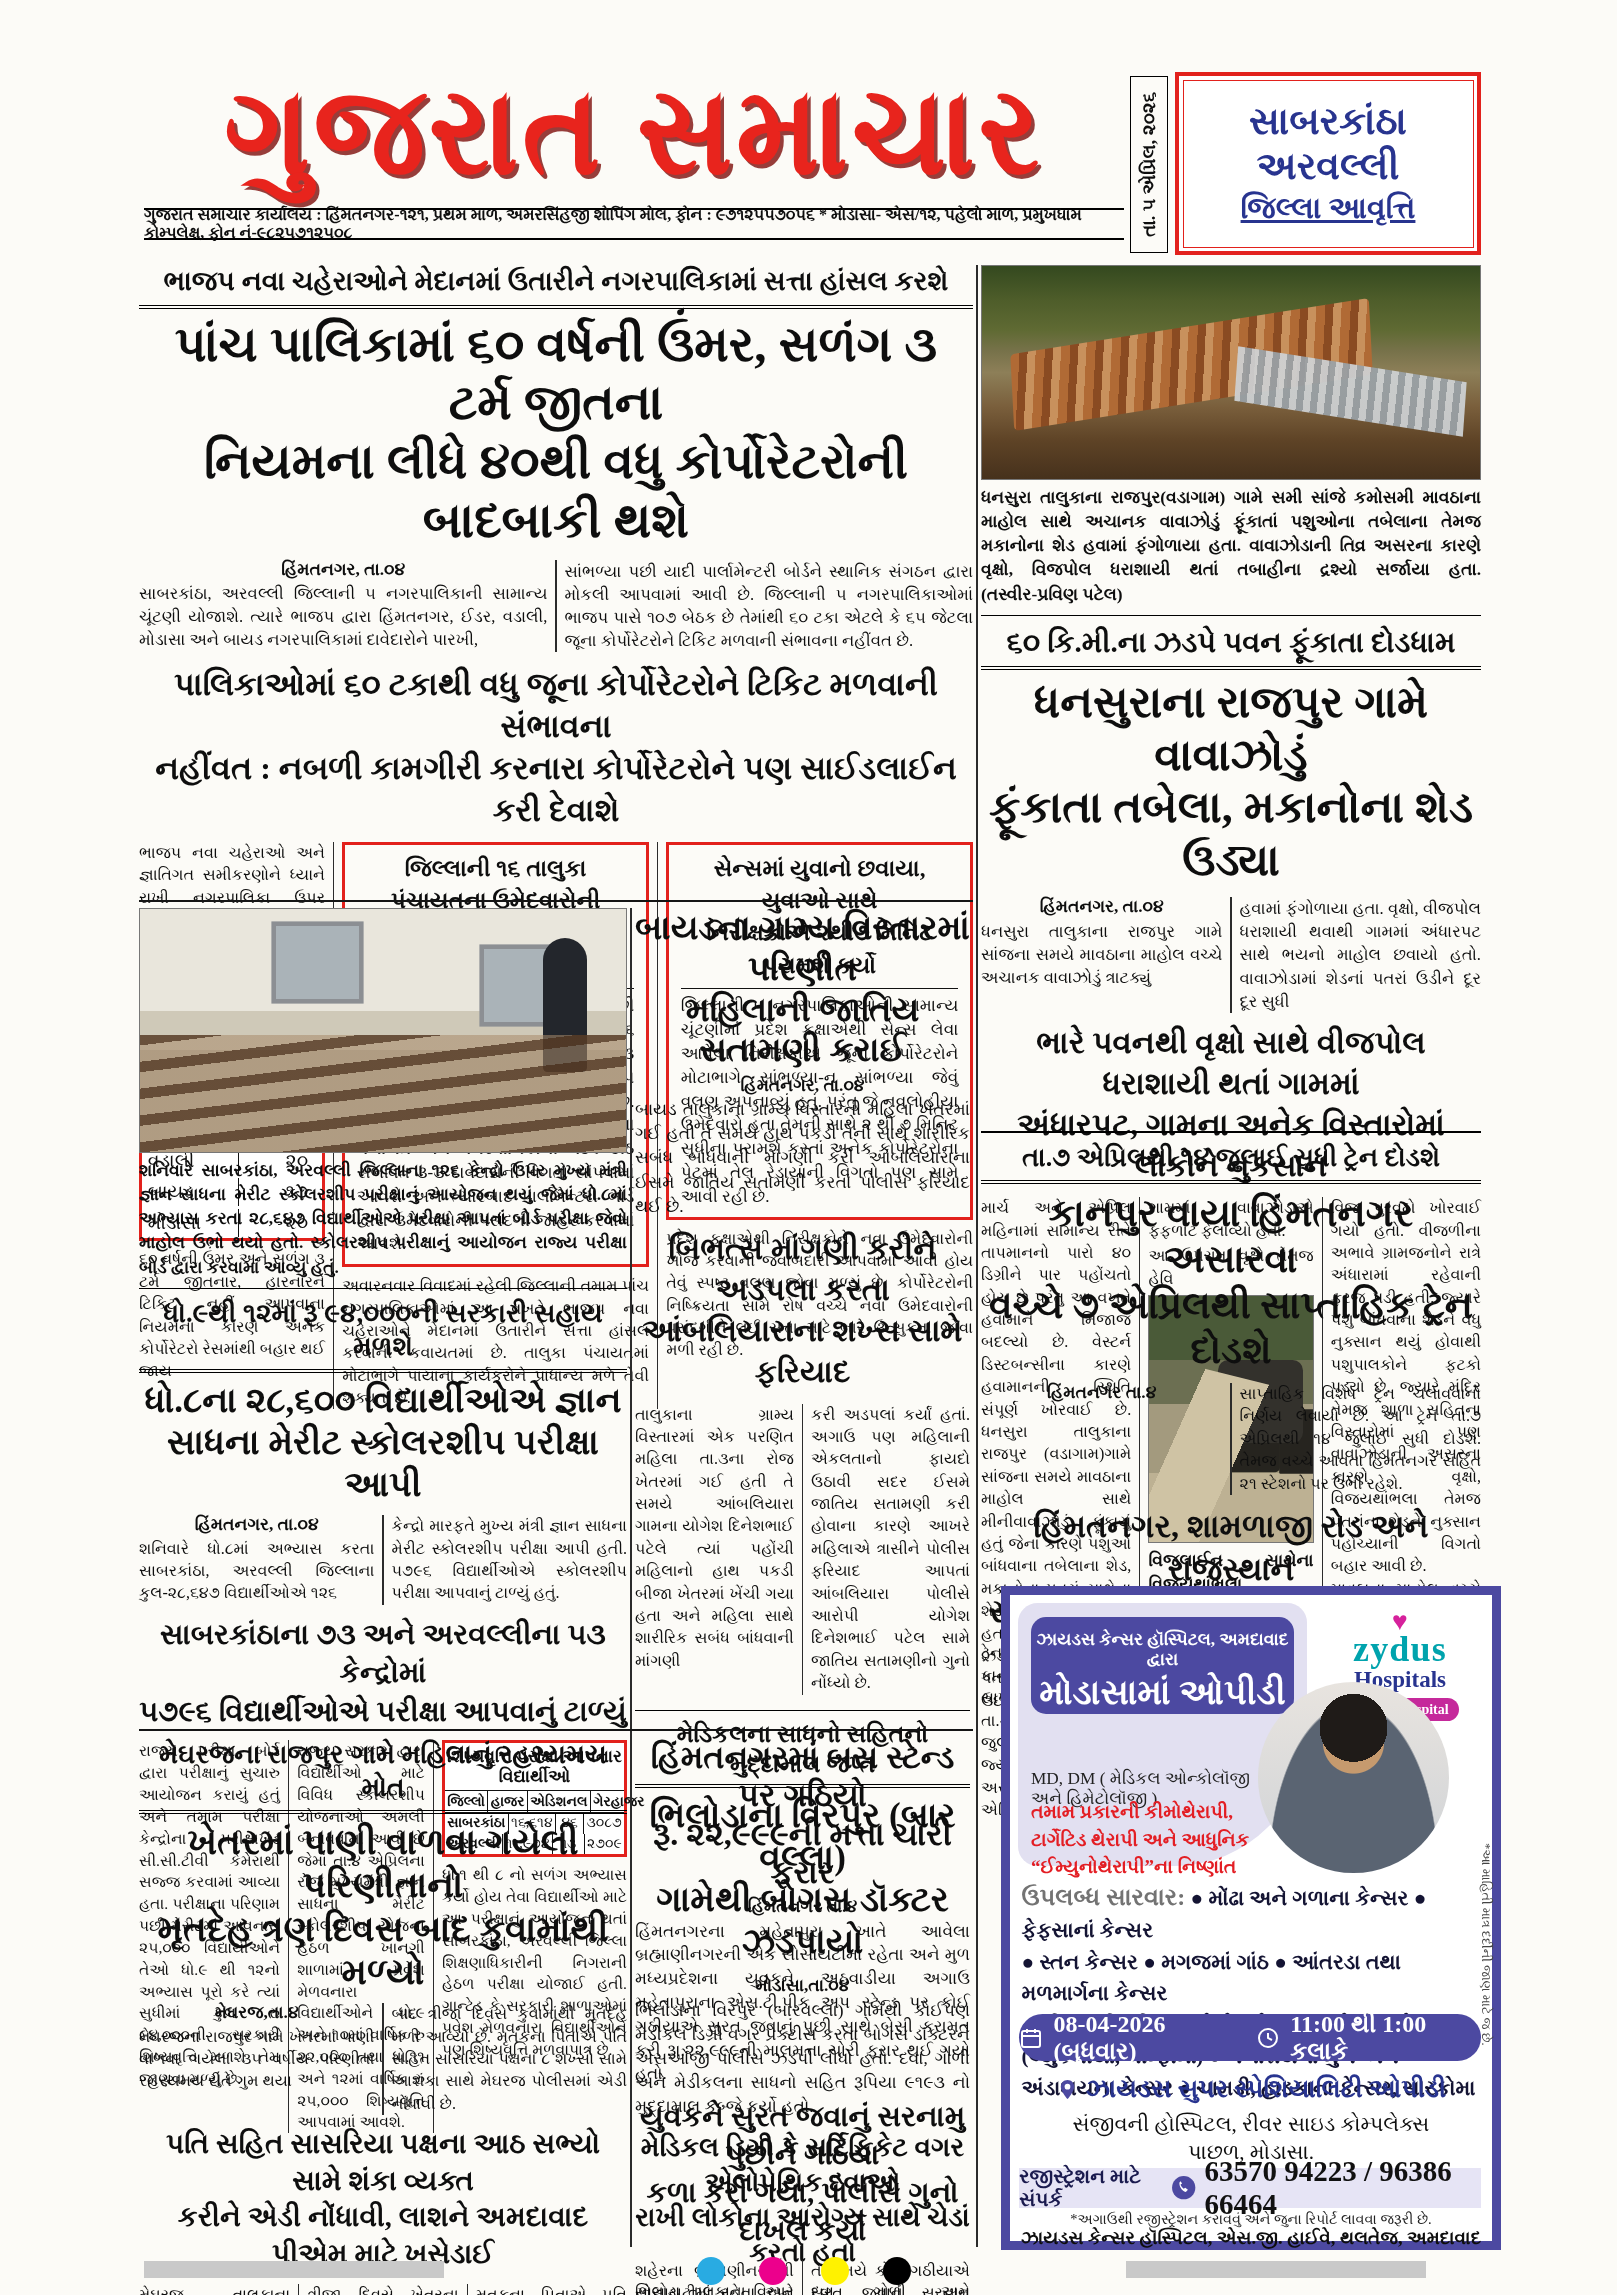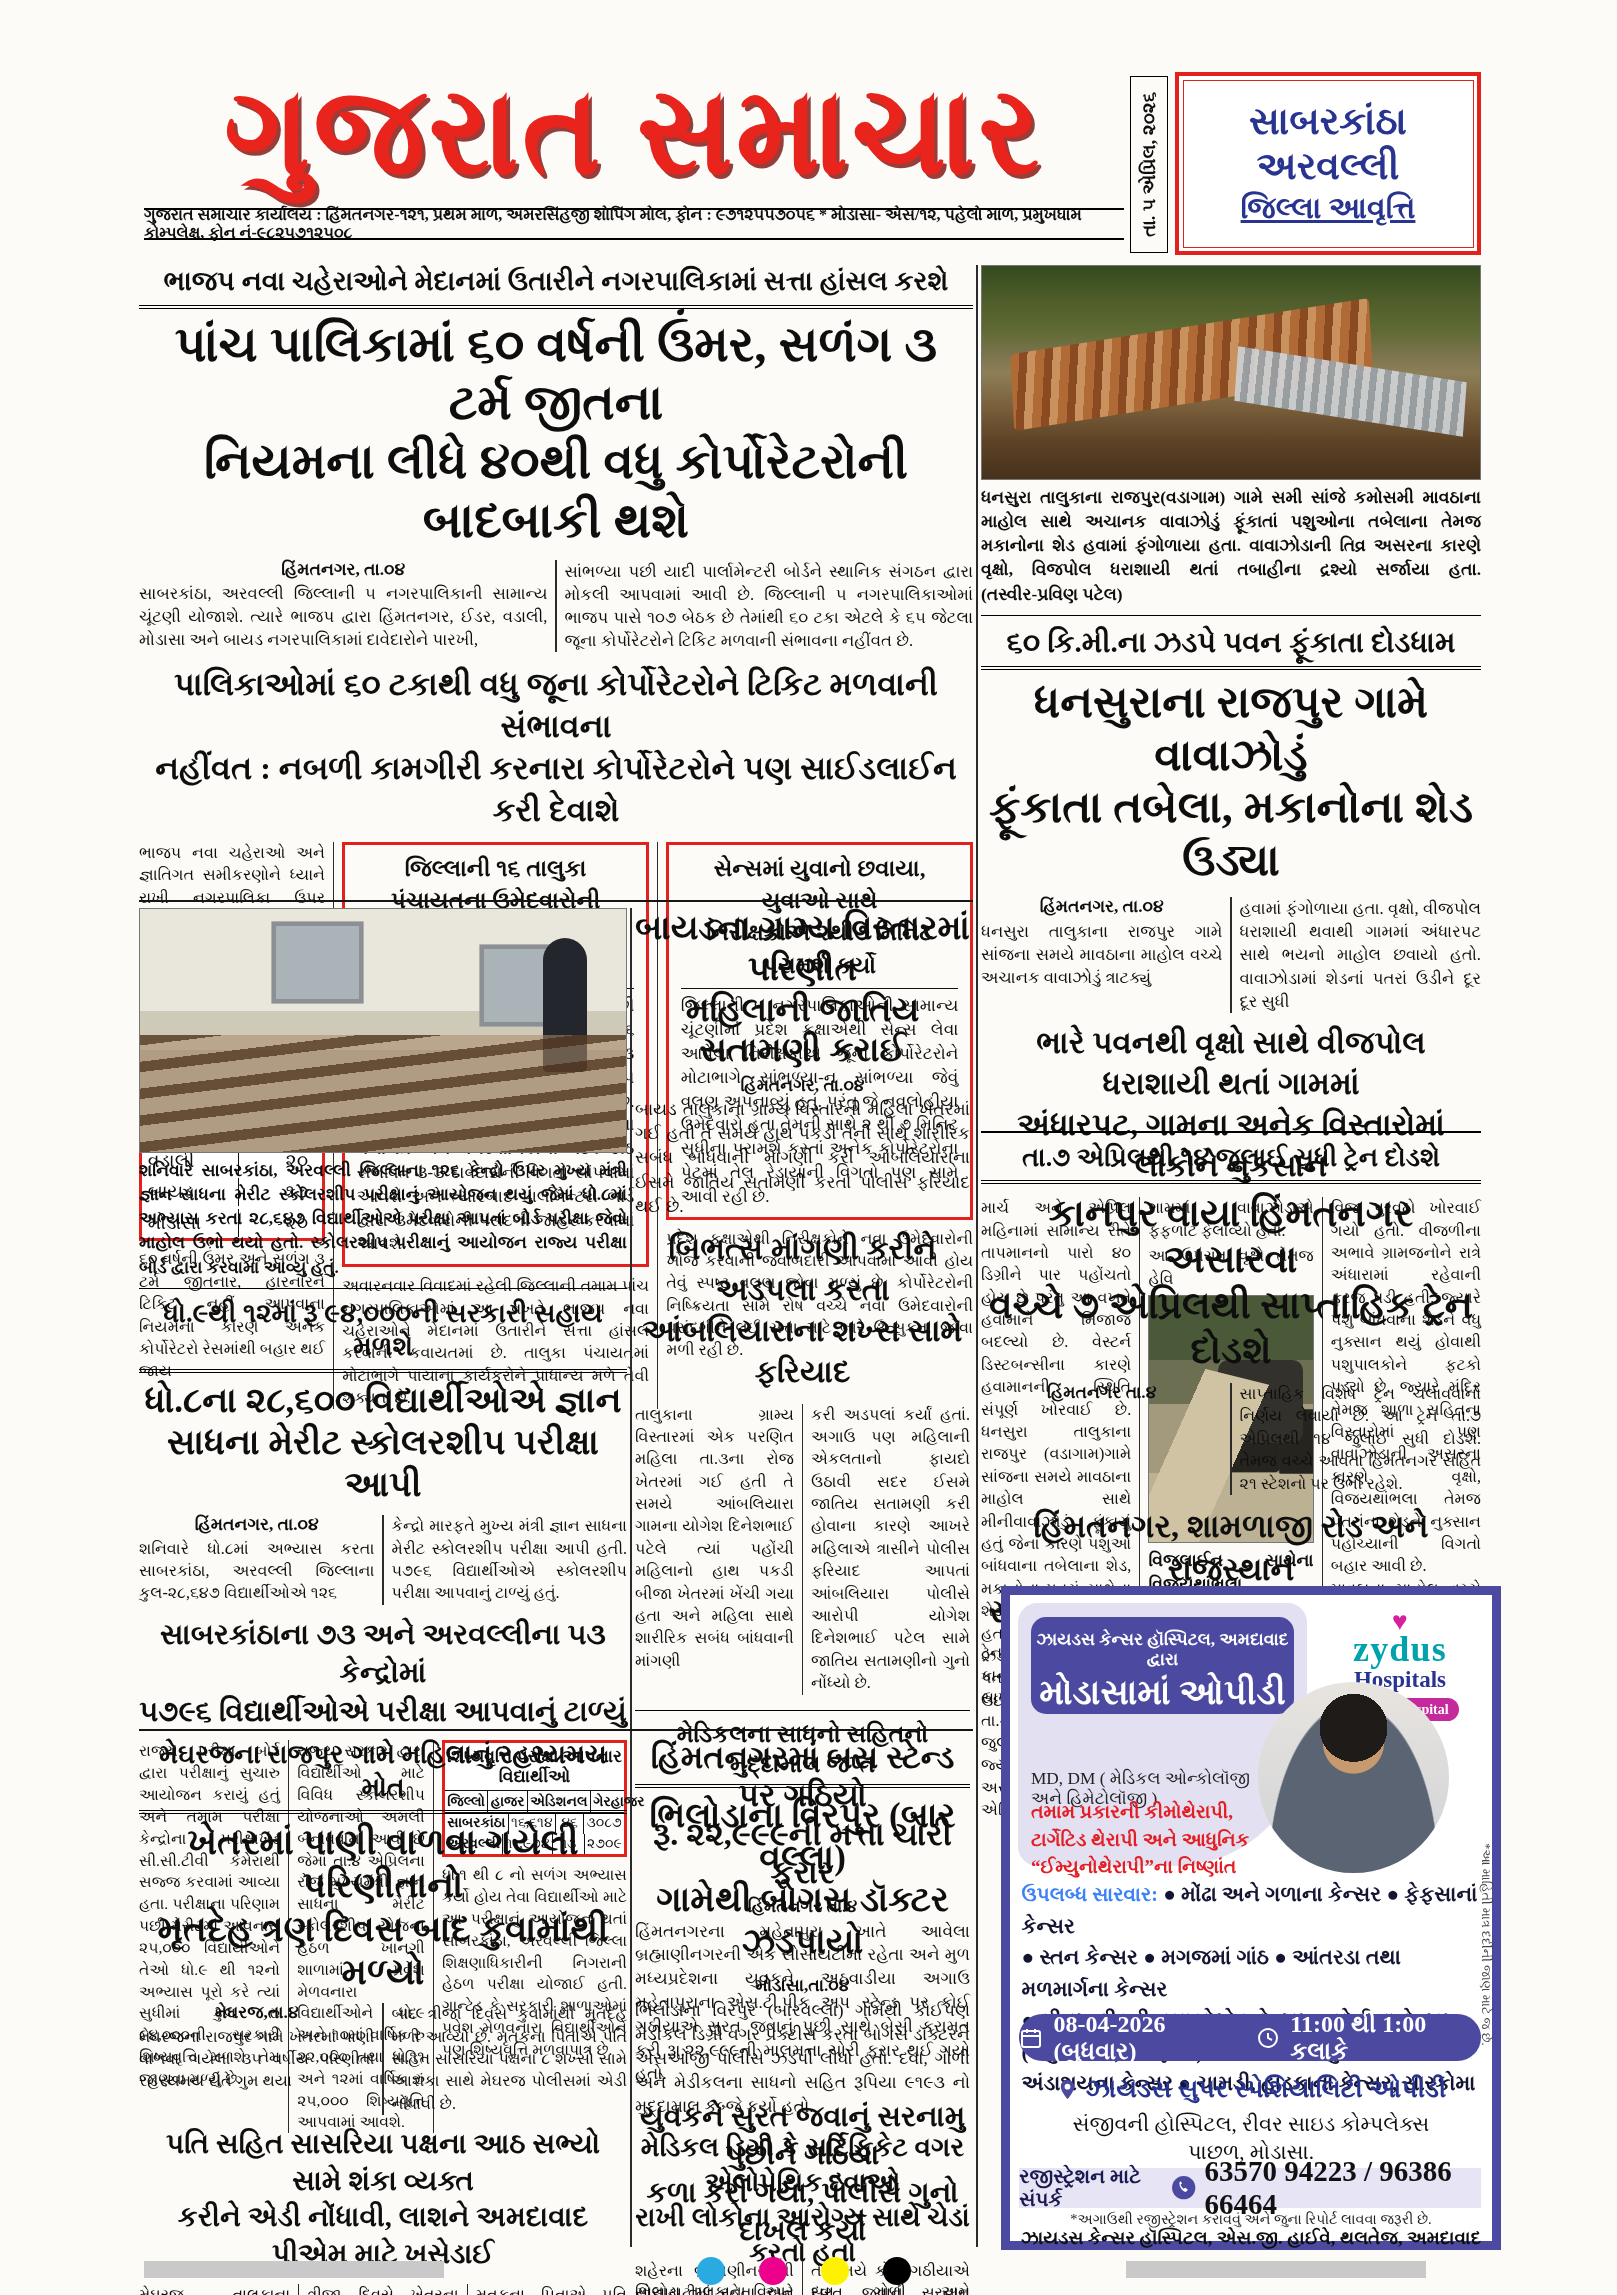--- a/index.html
+++ b/index.html
@@ -98,21 +98,21 @@
   .ad-photo { position:absolute; left:248px; top:87px; width:191px; height:191px; border-radius:50%;
     background:
       radial-gradient(circle at 50% 24%, #1f1b18 0 34px, transparent 34px),
       radial-gradient(circle at 50% 32%, #c69a6e 0 30px, transparent 31px),
       radial-gradient(ellipse at 50% 100%, #5a6472 38% 62%, transparent 63%),
       linear-gradient(180deg,#e8e4df 0%,#cfd2d6 100%); }
   .ad-docname { position:absolute; left:21px; top:131px; width:243px; font-size:31px; font-weight:800; color:#28348f; }
   .ad-quals { position:absolute; left:21px; top:174px; width:248px; font-size:17.3px; color:#222; }
   .ad-spec { position:absolute; left:21px; top:203px; width:231px; font-size:19px; font-weight:700; color:#e31e24; line-height:1.45; }
   .ad-treats { position:absolute; left:11.6px; top:284px; width:459px; font-size:21px; font-weight:600; color:#141433; line-height:1.5; }
-  .ad-treats .t-label { color:#3b82f6; font-size:20px; font-weight:800; }
+  .ad-treats .t-label { color:#737373; font-size:24px; font-weight:800; }
   .ad-pill { position:absolute; left:9.2px; top:419px; width:462px; height:47px; background:#4c49a1; border-radius:28px;
     color:#fff; display:flex; align-items:center; justify-content:center; gap:10.4px; font-size:24px; font-weight:800; }
   .ad-loc { position:absolute; left:0; top:479px; width:482px; display:flex; align-items:center; justify-content:center; gap:7px;
     font-size:25.4px; font-weight:800; color:#28348f; }
   .ad-addr { position:absolute; left:0; top:515px; width:482px; text-align:center; font-size:21px; line-height:1.35; white-space:pre-line; }
   .ad-reg { position:absolute; left:9.2px; top:573px; width:462px; height:40px; background:#e6e4f5;
     display:flex; align-items:center; justify-content:center; gap:8px; }
   .ad-reg .r-label { font-size:20px; font-weight:800; color:#1a1a4e; }
   .ad-reg .r-phones { font-size:29px; font-weight:800; color:#111; }
   .ad-note { position:absolute; left:0; top:616px; width:482px; text-align:center; font-size:14.4px; color:#222; }

